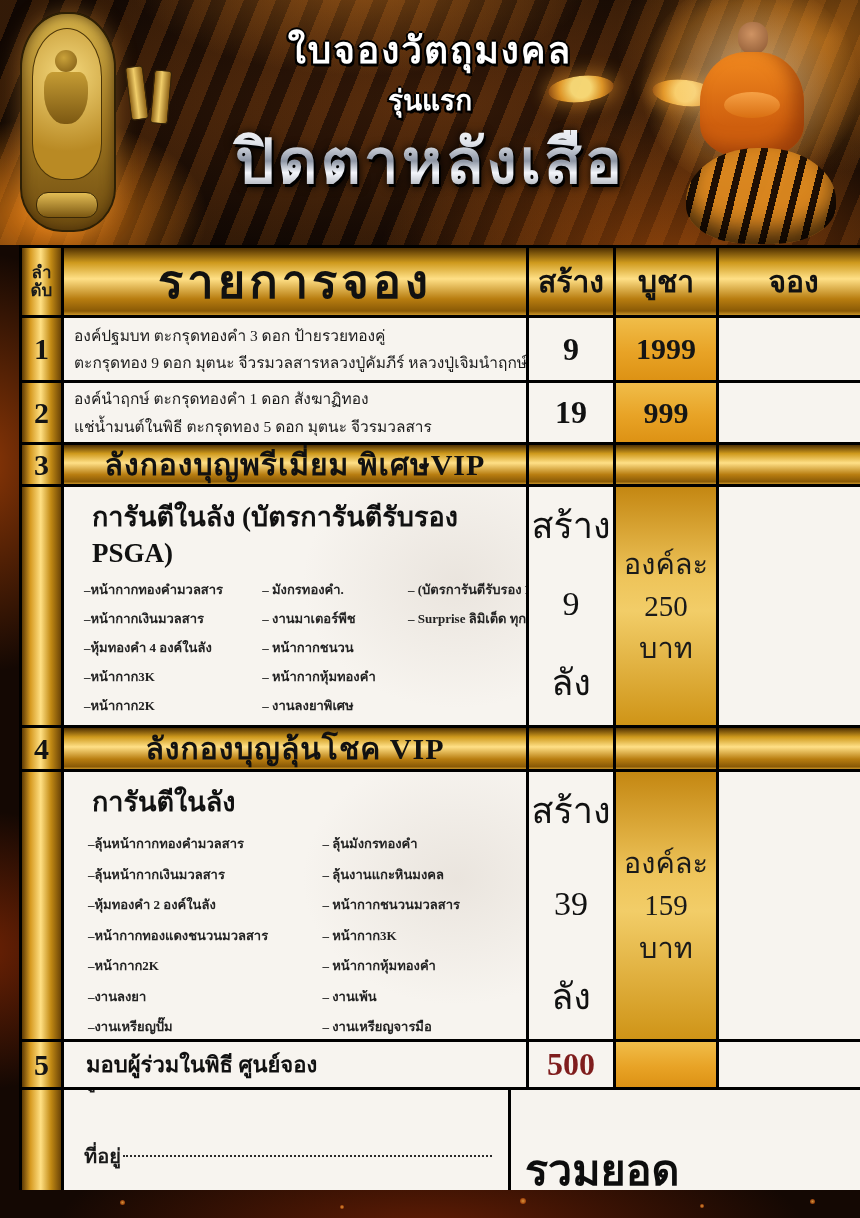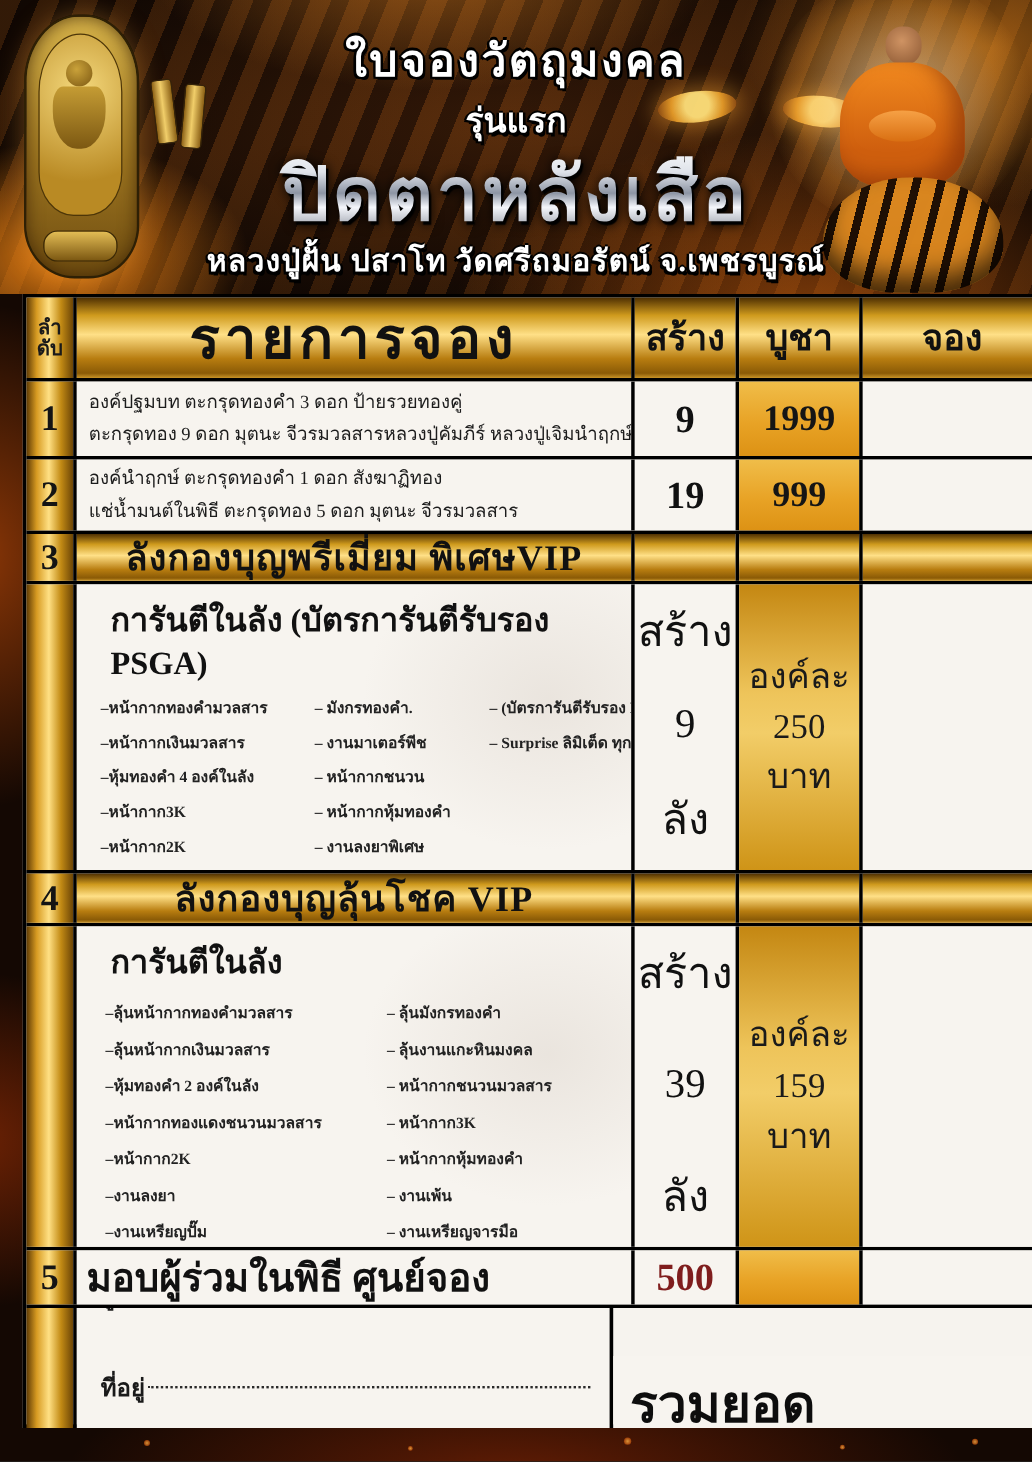--- a/index.html
+++ b/index.html
@@ -102,21 +102,21 @@
   .g-col.c3 { width:118px; }
   .r4 .g-col li { line-height:30.5px; }
   .r4 .g-col.c1 { width:242px; padding-left:10px; }
   .r4 .g-col.c2 { width:210px; }
   .stack { flex-direction:column; justify-content:space-between; padding:10px 0 14px 0; }
   .stack .s-word { font-size:36px; color:#111; }
   .stack .s-qty { font-size:34px; color:#111; }
   .stack .s-unit { font-size:36px; color:#111; }
   .pstack { flex-direction:column; justify-content:center; gap:6px; }
   .pstack .p-ln { font-size:29px; color:#1a1a1a; line-height:1.25; }
-  .r5-text { justify-content:flex-start; padding-left:8px; font-size:32px; font-weight:bold; color:#111; }
+  .r5-text { justify-content:flex-start; padding-left:22px; font-size:22px; font-weight:bold; color:#111; }
   .r5-500 { font-size:32px; font-weight:bold; color:#7f1d1d; }
   .w-form { width:447px; } .w-total { flex:1; }
   .form-cell { flex-direction:column; justify-content:center; gap:11px; padding:10px 14px 12px 20px; align-items:stretch; }
   .f-line { display:flex; align-items:flex-start;margin-top:33px; }
   .f-label { font-size:20px; font-weight:bold; color:#1a1a1a; white-space:nowrap; }
   .dots { flex:1; border-bottom:2px dotted #2a2a2a; height:15px; margin:0 2px; }
   .dots.short { flex:0 0 150px; }
   .total-cell { align-items:flex-start; justify-content:flex-start; padding:6px 0 0 14px;margin-top:40px; }
   .total-lbl { font-size:43px; font-weight:bold; color:#0d0d0d; }
   .ember { position:absolute; border-radius:50%; background:radial-gradient(circle,#ffb347,#b3490a 70%); opacity:.8; }
@@ -142,21 +142,20 @@
     <div class="monk-glow"></div>
     <div class="monk-head"></div>
     <div class="monk-robe"></div>
     <div class="monk-arms"></div>
     <div class="tiger-head"></div>
 
     <div class="hero-text">
       <div class="h-line1 outline-w">ใบจองวัตถุมงคล</div>
       <div class="h-line2 outline-w">รุ่นแรก</div>
       <div class="h-main">ปิดตาหลังเสือ</div>
-      <div class="h-sub outline-w">หลวงปู่ฝั้น ปสาโท วัดศรีถมอรัตน์ จ.เพชรบูรณ์</div>
     </div>
   </div>
 
   <div class="tbl">
 
     <div class="row" style="height:70px;">
       <div class="c w-num gold-v hdr-index">
         <span>ลำ</span>
         <span>ดับ</span>
       </div>

